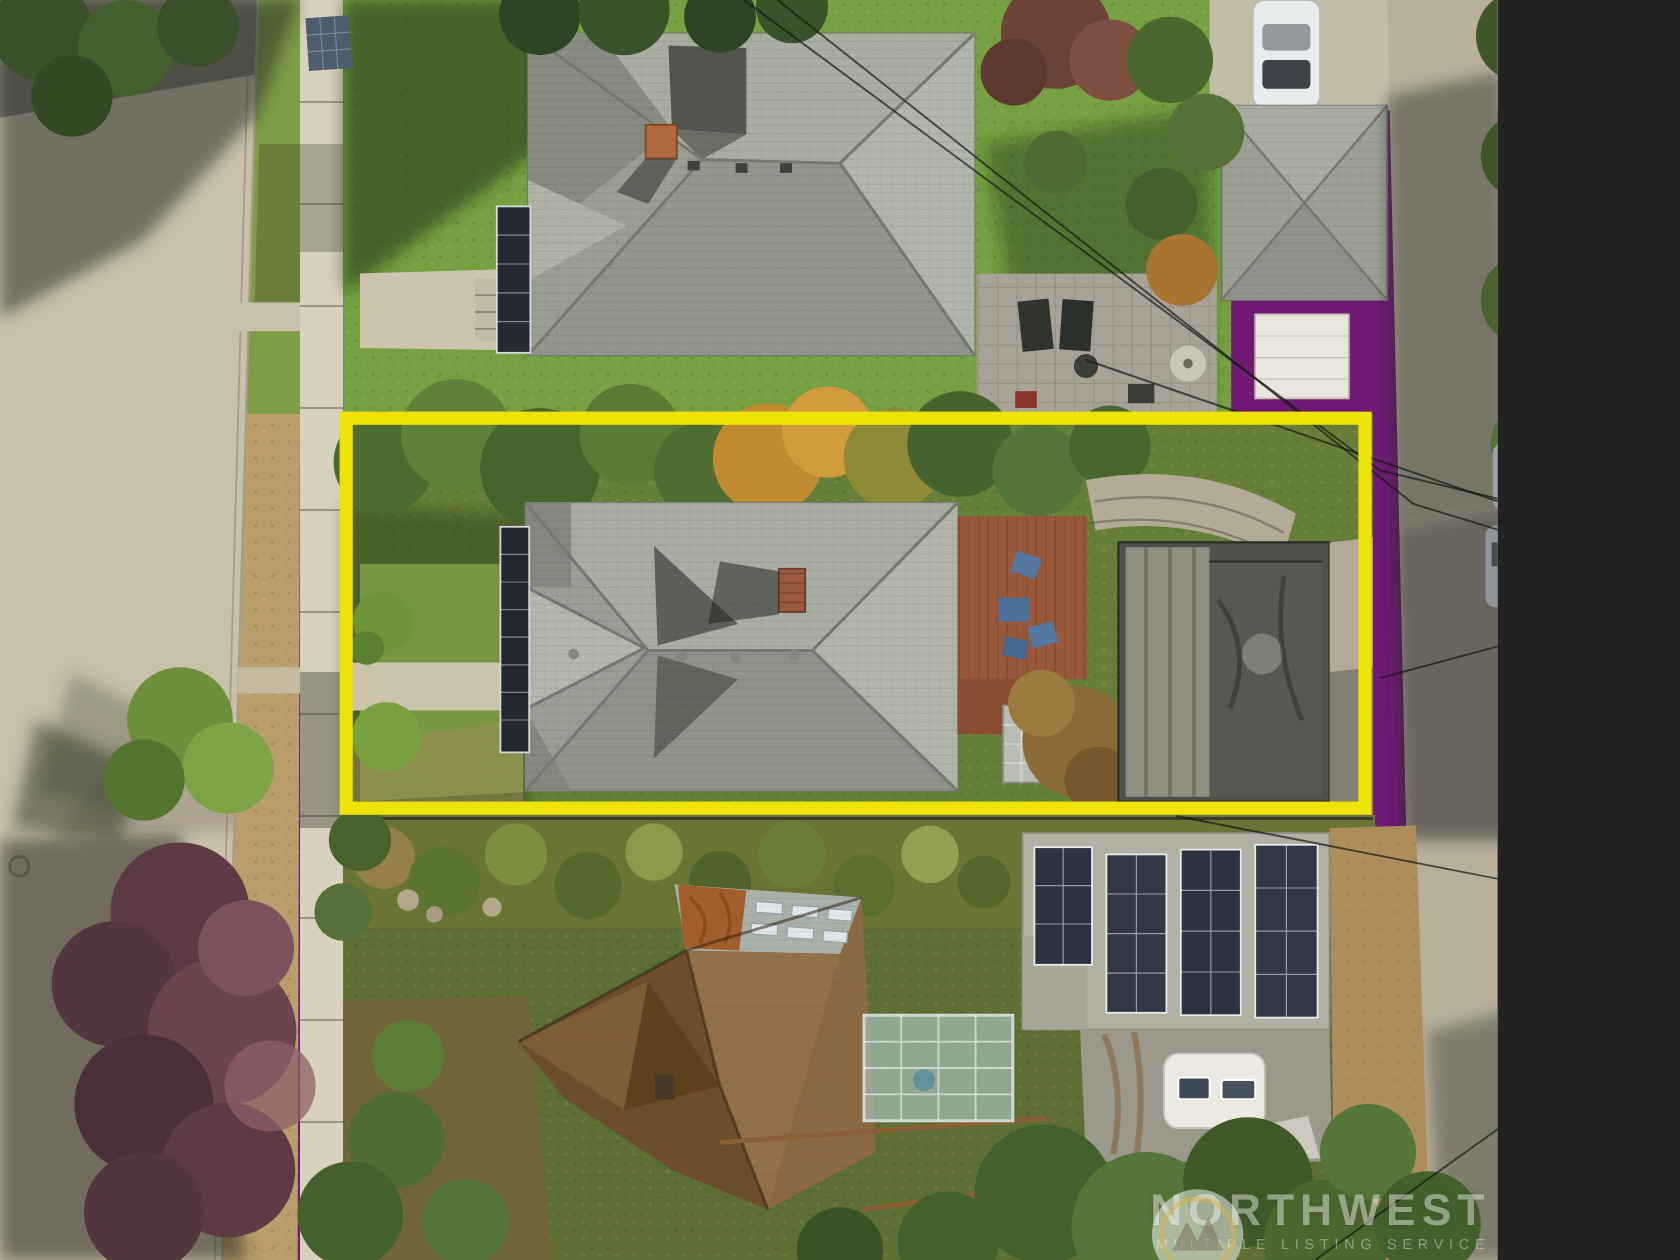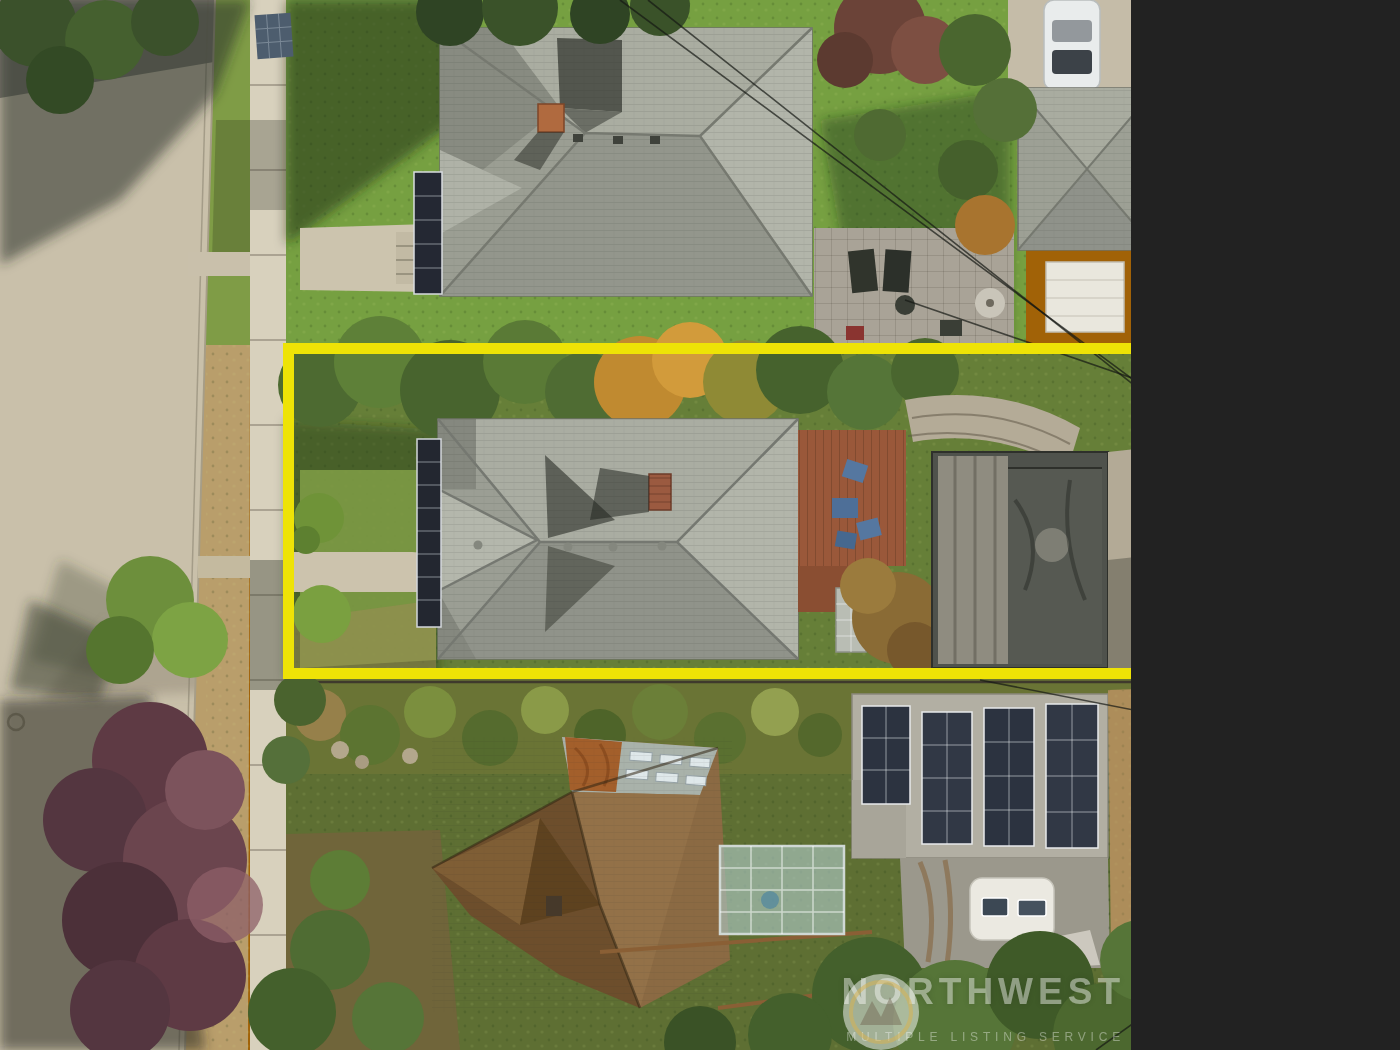--- a/index.html
+++ b/index.html
@@ -1,32 +1,32 @@
 <!DOCTYPE html>
 <html><head>
 <meta charset="utf-8">
 <style>
   html,body{margin:0;padding:0;background:#222;}
   .stage{
-    position:relative;width:1131px;height:1050px;overflow:hidden;
-    background:#a16207;font-family:"Liberation Sans",sans-serif;
+    position:relative;width:1248px;height:1050px;overflow:hidden;
+    background:#701a75;font-family:"Liberation Sans",sans-serif;
   }
   .stage svg{position:absolute;inset:0;display:block;}
   .watermark{
     position:absolute;right:6px;bottom:0;display:flex;align-items:flex-end;gap:12px;
     pointer-events:none;z-index:5;color:rgba(255,255,255,0.42);
   }
   .wm-logo{width:78px;height:78px;margin-bottom:-38px;flex:0 0 auto;}
   .wm-text{text-align:right;margin-bottom:6px;}
   .brand{
     font-size:37px;line-height:1;letter-spacing:5px;font-weight:600;
     color:rgba(255,255,255,0.44);text-shadow:0 0 6px rgba(0,0,0,0.12);
   }
   .tagline{
-    font-size:12px;letter-spacing:4.8px;margin-top:20px;
+    font-size:12px;letter-spacing:4.8px;margin-top:3px;
     color:rgba(255,255,255,0.38);
     text-align:right;
   }
 </style>
 </head>
 <body>
 
 <div class="stage">
 <svg viewBox="0 0 1400 1050" width="1400" height="1050">
   <defs>

